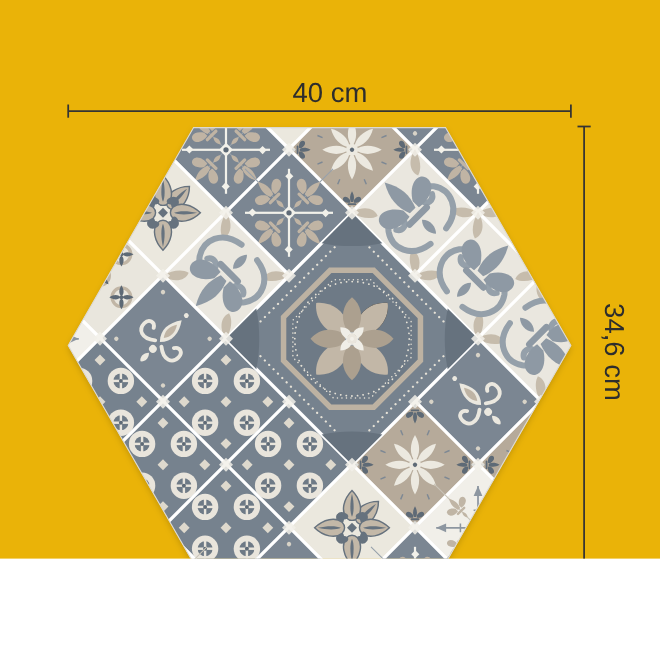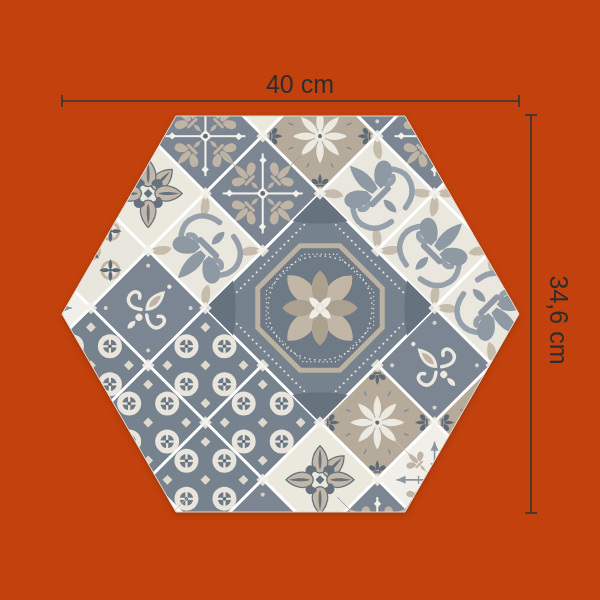--- a/index.html
+++ b/index.html
@@ -1,16 +1,16 @@
 <!DOCTYPE html>
 <html><head>
 <meta charset="utf-8">
 <style>
   html,body{margin:0;padding:0;background:#ffffff;}
-  .stage{position:relative;width:600px;height:600px;background:#c2410c;overflow:hidden;
+  .stage{position:relative;width:600px;height:508px;background:#eab308;overflow:hidden;
          font-family:"Liberation Sans","DejaVu Sans",sans-serif;}
   svg{display:block;}
   .dim-line{stroke:#343434;stroke-width:1.6;}
   .dim-tick{stroke:#343434;stroke-width:1.6;}
   .dim-label{font-family:"Liberation Sans","DejaVu Sans",sans-serif;font-size:25px;fill:#2d2d2d;}
 </style>
 </head>
 <body>
 
 <div class="stage">

